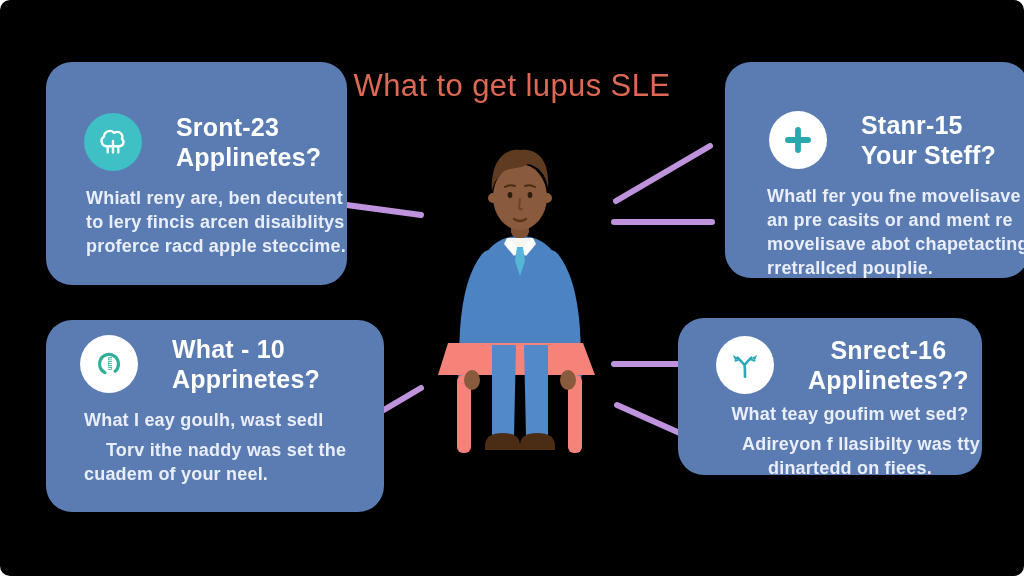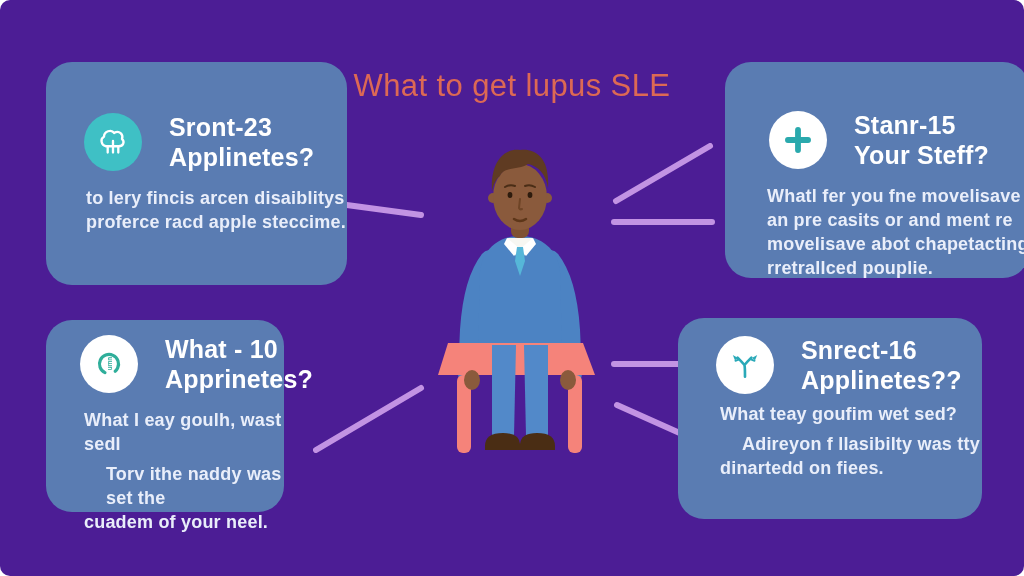--- a/index.html
+++ b/index.html
@@ -1,32 +1,32 @@
 <!DOCTYPE html>
 <html><head>
 <meta charset="utf-8">
 <style>
   html,body{margin:0;padding:0;background:#ffffff;}
   .canvas{
     position:relative;width:1024px;height:576px;overflow:hidden;
-    background:#4c1d95;border-radius:10px;
+    background:#000000;border-radius:10px;
     font-family:"Liberation Sans", sans-serif;
   }
   .page-title{
     position:absolute;left:0;top:68px;width:1024px;text-align:center;
     font-size:31px;font-weight:400;letter-spacing:.4px;color:#dd6954;
   }
   .card{
     position:absolute;background:#5a7cb2;border-radius:26px;
   }
   .card-tl{left:46px;top:62px;width:301px;height:223px;}
   .card-tr{left:678px;top:62px;width:304px;height:216px;margin-left:47px;}
-  .card-bl{left:46px;top:320px;width:238px;height:192px;}
-  .card-br{left:678px;top:318px;width:304px;height:201px;}
-  .hdr{position:absolute;display:flex;align-items:center;gap:27px;}
+  .card-bl{left:46px;top:320px;width:338px;height:192px;}
+  .card-br{left:678px;top:318px;width:304px;height:157px;text-align:center;}
+  .hdr{position:absolute;display:flex;align-items:center;gap:34px;}
   .card-tl .hdr{left:38px;top:50px;}
   .card-tr .hdr{left:44px;top:48px;}
   .card-bl .hdr{left:34px;top:14px;}
   .card-br .hdr{left:38px;top:17px;}
   .icon-circle{
     width:58px;height:58px;border-radius:50%;flex:0 0 auto;
     display:flex;align-items:center;justify-content:center;
   }
   .icon-teal-bg{background:#3fc0c5;}
   .icon-white-bg{background:#ffffff;}
@@ -114,20 +114,21 @@
           <path d="M12 27 v-6 M17 27 v-11 M22 27 v-6"></path>
           <path d="M10 21 c-4 -1 -5.5 -7 -1.5 -9 c0 -5 7 -7.5 9.5 -3.5 c5 -3 9 1.5 7.5 5.5 c3 3 1 7 -3 7 Z"></path>
         </svg>
       </div>
       <div class="hdr-text">
         <span>Sront-23</span><br>
         <span>Applinetes?</span>
       </div>
     </div>
     <div class="body-text">
+      <div>Whiatl reny are, ben decutent</div>
       <div>to lery fincis arcen disaiblitys</div>
       <div>proferce racd apple steccime.</div>
     </div>
   </div>
 
   <div class="card card-tr">
     <div class="hdr">
       <div class="icon-circle icon-white-bg">
         <svg width="36" height="36" viewBox="0 0 34 34" fill="none" stroke="#2aa9ad" stroke-width="5.5" stroke-linecap="round">
           <path d="M17 7.5 v19 M7.5 17 h19"></path>

